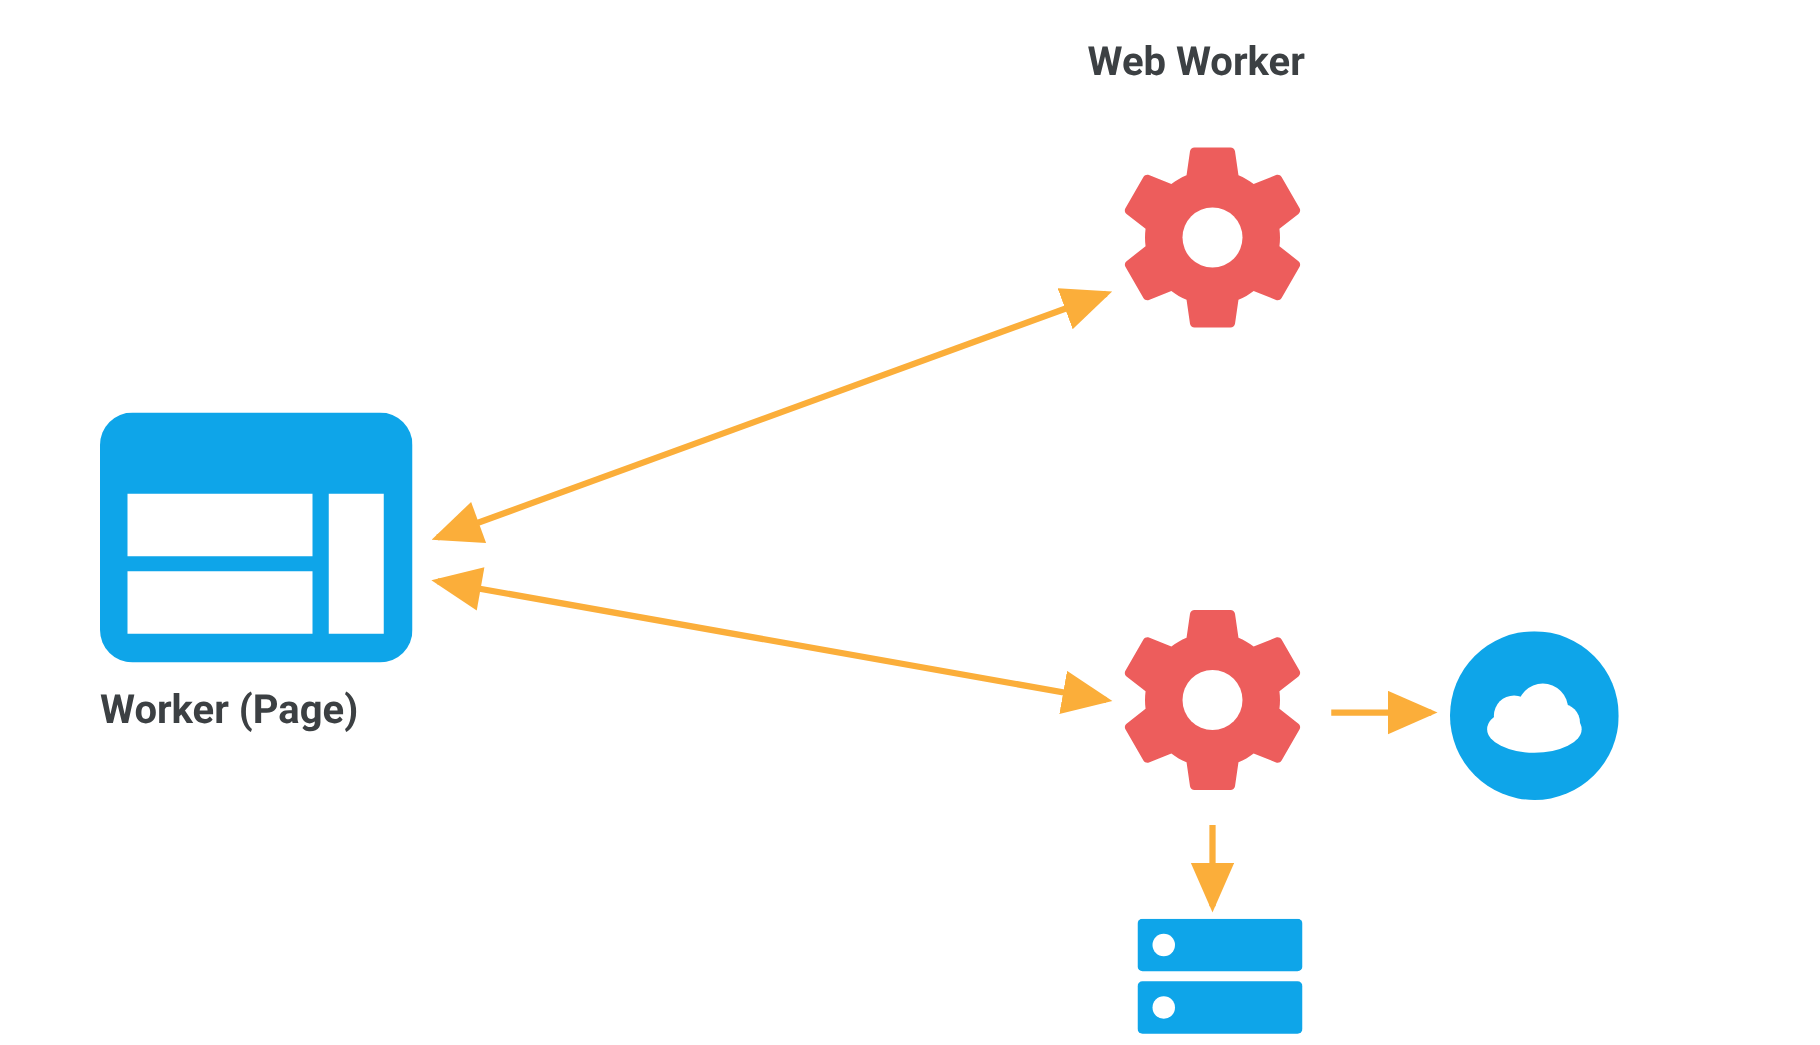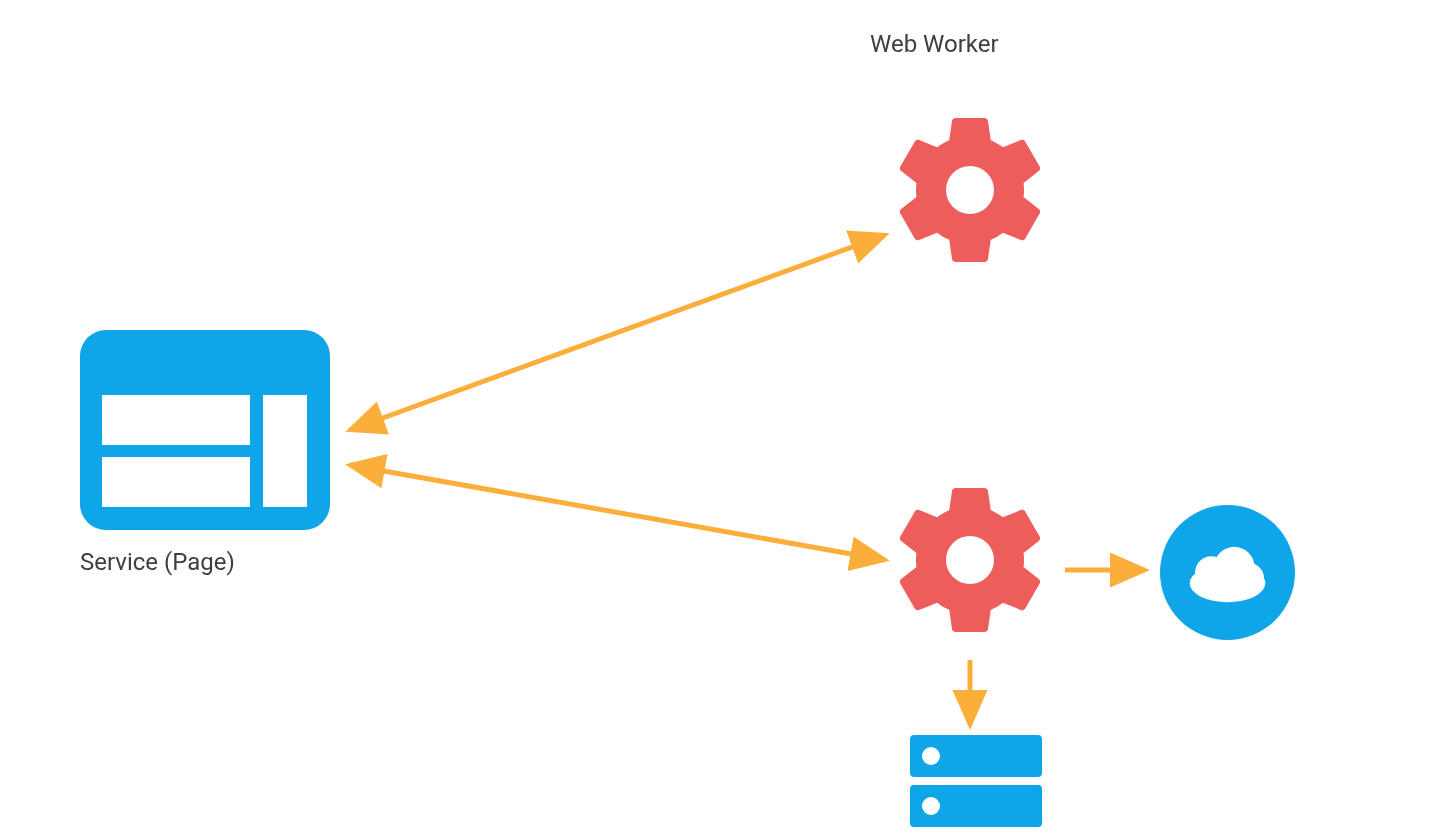--- a/index.html
+++ b/index.html
@@ -6,23 +6,23 @@
     body {
       width: 1456px;
       height: 836px;
       background: white;
       font-family: -apple-system, BlinkMacSystemFont, "Segoe UI", Roboto, Helvetica, Arial, sans-serif;
       position: relative;
     }
     .canvas { position: absolute; inset: 0; }
     .label {
       position: absolute;
-      font-size: 24px;
+      font-size: 32px;
       color: #3c4043;
-      font-weight: 400;
+      font-weight: 700;
     }
     .node { position: absolute; }
   </style>
 </head>
 <body>
 
 <div class="canvas">
 
   <svg width="1456" height="836" style="position:absolute;inset:0">
     <defs>
@@ -46,21 +46,21 @@
   <div class="node" style="left:80px; top:330px;">
     <svg width="250" height="200" viewBox="0 0 250 200">
       <rect x="0" y="0" width="250" height="200" rx="26" ry="26" fill="#0EA5E9"></rect>
 
       <rect x="22" y="65" width="148" height="50" fill="white"></rect>
       <rect x="22" y="127" width="148" height="50" fill="white"></rect>
       <rect x="183" y="65" width="44" height="112" fill="white"></rect>
 
     </svg>
   </div>
-  <div class="label" style="left:80px; top:548px;">Service (Page)</div>
+  <div class="label" style="left:80px; top:548px;">Worker (Page)</div>
 
   <div class="label" style="left:870px; top:30px;">Web Worker</div>
   <div class="node" style="left:880px; top:100px;">
     <svg width="180" height="180" viewBox="0 0 24 24">
       <path fill="#ED5D5C" d="M19.14,12.94c0.04-0.31,0.06-0.63,0.06-0.94s-0.02-0.63-0.06-0.94l2.03-1.58
         c0.18-0.14,0.23-0.4,0.12-0.61l-1.92-3.32c-0.12-0.21-0.37-0.29-0.59-0.21l-2.39,0.96
         c-0.5-0.38-1.03-0.7-1.62-0.94L14.4,2.81C14.36,2.57,14.16,2.4,13.92,2.4h-3.84
         c-0.24,0-0.44,0.17-0.48,0.41L9.23,5.36C8.64,5.6,8.11,5.92,7.61,6.3L5.22,5.34
         C5,5.26,4.75,5.34,4.63,5.55L2.71,8.87c-0.12,0.21-0.07,0.47,0.12,0.61l2.03,1.58
         C4.82,11.37,4.8,11.69,4.8,12s0.02,0.63,0.06,0.94l-2.03,1.58c-0.18,0.14-0.23,0.4-0.12,0.61

